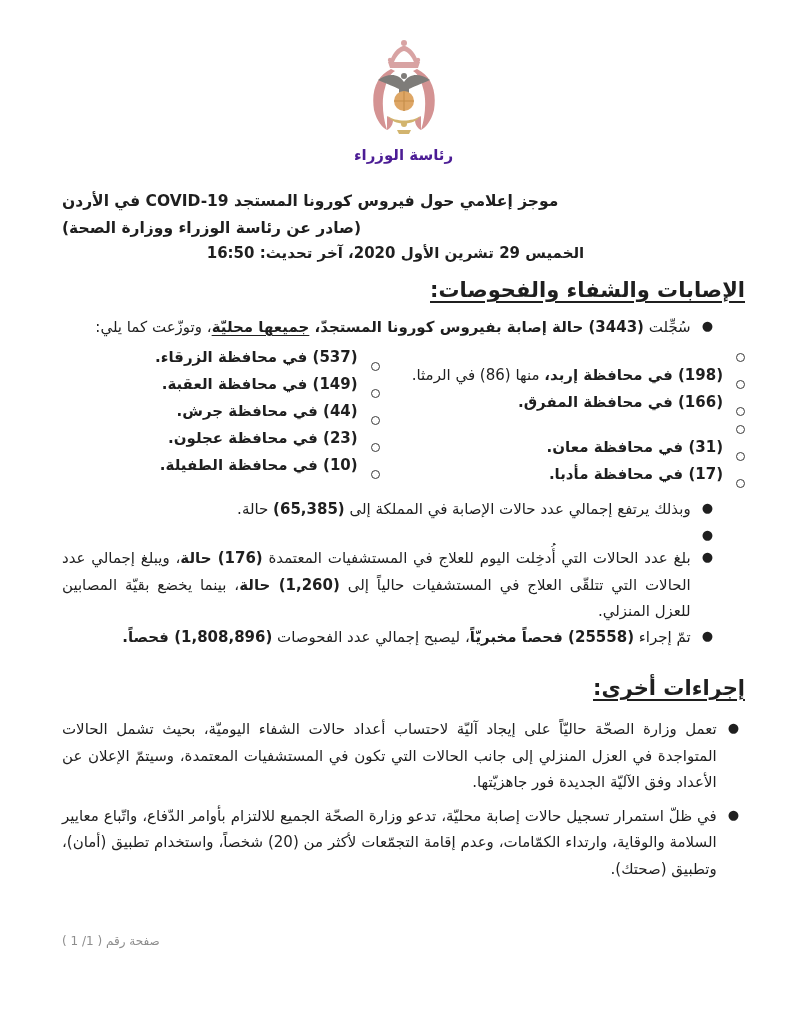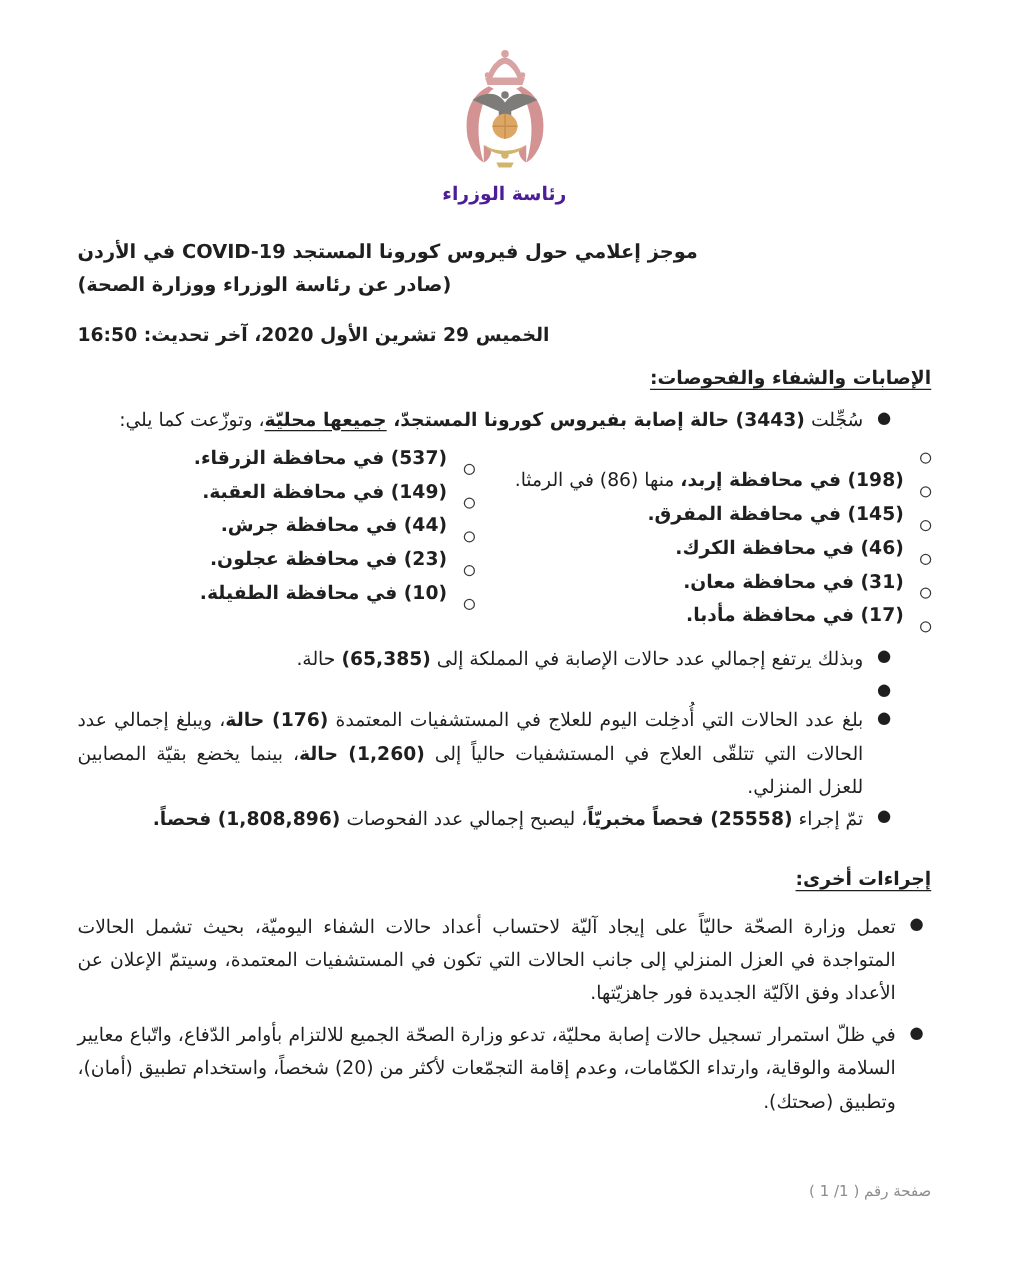--- a/index.html
+++ b/index.html
@@ -22,26 +22,26 @@
   .logo-caption{
     margin-top:0px;
     font-size:15px;
     font-weight:bold;
     color:#4c1d95;
     letter-spacing:1px;
   }
   
   .title1{margin-top:28px;text-align:left;font-weight:bold;font-size:15.5px;}
   .title2{margin-top:9px;text-align:left;font-weight:bold;font-size:15.5px;}
-  .date-line{margin-top:22px;text-align:left;font-weight:bold;font-size:15px;padding-right:16px;}
+  .date-line{margin-top:7px;text-align:center;font-weight:bold;font-size:15px;padding-right:16px;}
   
   .sec-heading{
     margin-top:16px;
     font-weight:bold;
-    font-size:15px;
+    font-size:21px;
     text-decoration:underline;
     text-underline-offset:4px;
   }
   
   .bullet{
     display:flex;
     gap:11px;
     line-height:1.75;
     font-size:15px;
     text-align:justify;
@@ -80,21 +80,21 @@
     width:7px;height:7px;
     border:1.3px solid #3a3a3a;
     border-radius:50%;
     margin-top:9px;
     background:transparent;
   }
   .gov-item .reg{font-weight:normal;}
   
   .footer{
     margin-top:52px;
-    text-align:right;
+    text-align:left;
     font-size:12px;
     color:#8d8d8d;
   }
 </style>
 </head>
 <body>
 
 <div class="page">
 
   <div class="logo-wrap">
@@ -148,25 +148,24 @@
     <div class="gov-col-right">
       <div class="gov-item">
           <span class="ring"></span>
         </div>
       <div class="gov-item">
           <span class="ring"></span>
           <div><span>(198) في محافظة إربد،</span><span class="reg"> منها (86) في الرمثا.</span></div>
         </div>
       <div class="gov-item">
           <span class="ring"></span>
-          <div><span>(145) في محافظة المفرق.</span><span class="reg"></span></div>
-        </div>
-      <div class="gov-item">
-          <span class="ring"></span>
-          <div><span>(46) في محافظة الكرك.</span><span class="reg"></span></div>
+          <div><span>(166) في محافظة المفرق.</span><span class="reg"></span></div>
+        </div>
+      <div class="gov-item">
+          <span class="ring"></span>
         </div>
       <div class="gov-item">
           <span class="ring"></span>
           <div><span>(31) في محافظة معان.</span><span class="reg"></span></div>
         </div>
       <div class="gov-item">
           <span class="ring"></span>
           <div><span>(17) في محافظة مأدبا.</span><span class="reg"></span></div>
         </div>
     </div>

